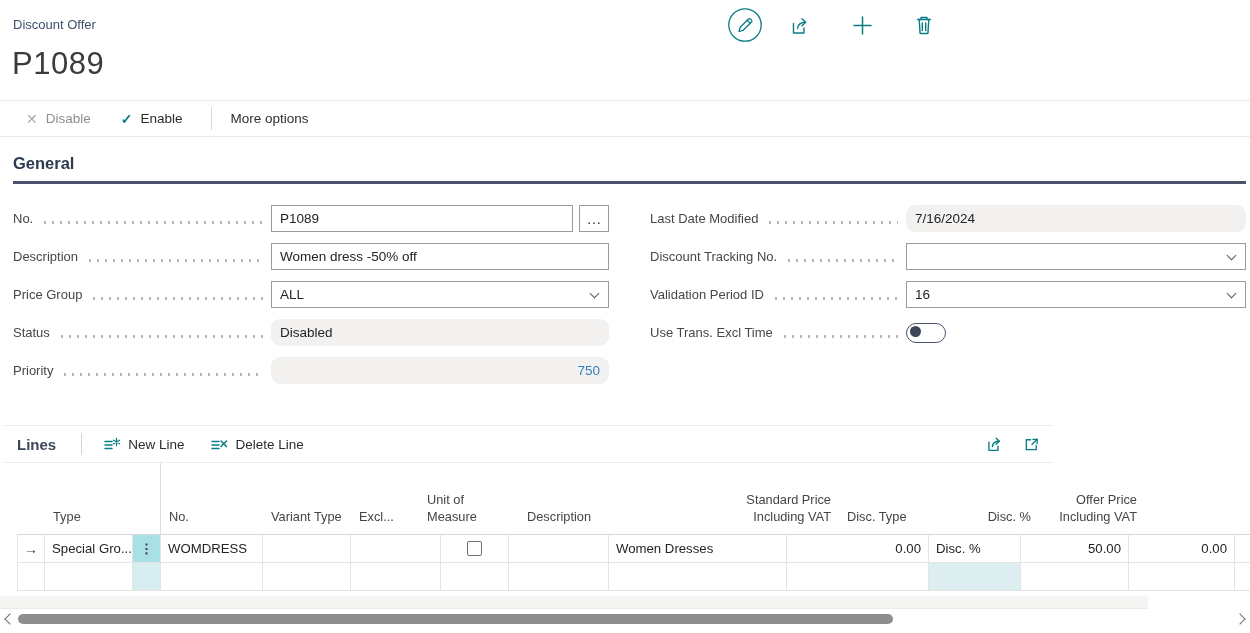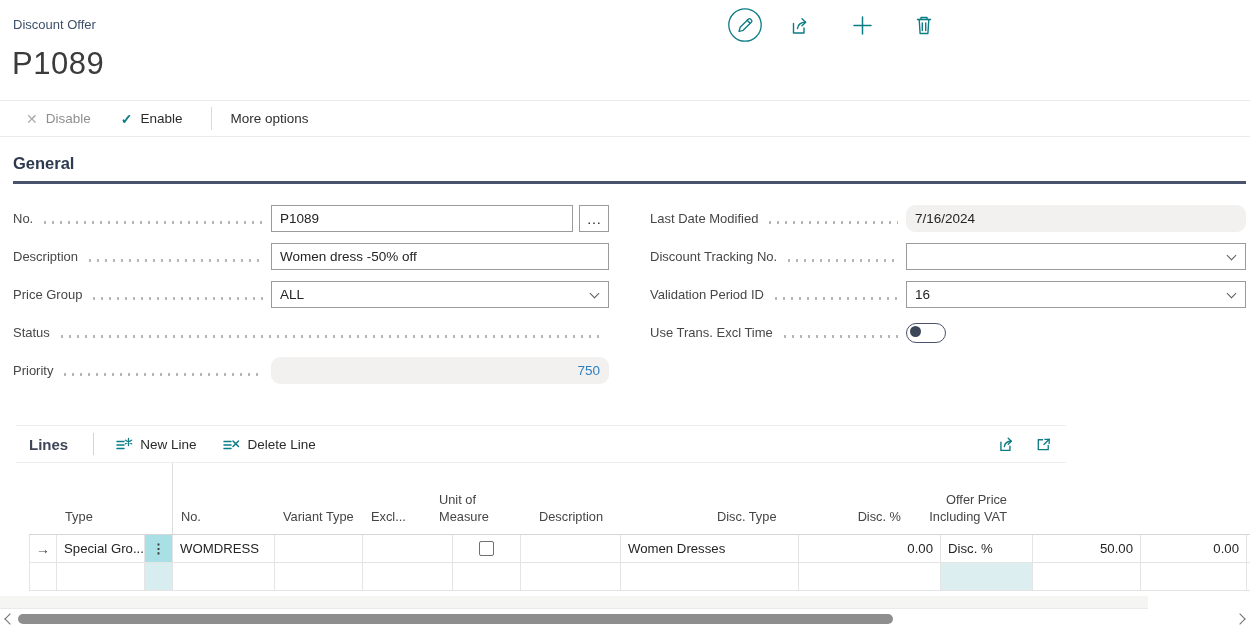--- a/index.html
+++ b/index.html
@@ -41,21 +41,21 @@
   .assist-btn { width:30px; height:27px; margin-left:6px; border:1px solid #9b9b9b; background:#fff; display:flex; align-items:center; justify-content:center; font-size:15px; color:#333; cursor:pointer; flex:none; }
   .no-input { width:302px; flex:none; }
   .combo { position:relative; height:27px; width:100%; border:1px solid #9b9b9b; background:#fff; display:flex; align-items:center; padding:0 26px 0 8px; font-size:13.5px; cursor:pointer; }
   .chev { position:absolute; right:10px; top:8px; width:7px; height:7px; border-right:1.4px solid #5c5c5c; border-bottom:1.4px solid #5c5c5c; transform:rotate(45deg); }
   .readonly { height:27px; width:100%; background:#f2f1f0; display:flex; align-items:center; padding:0 9px; font-size:13.5px; color:#242424;border-radius:9px; }
   .readonly.num { justify-content:flex-end; color:#2e7fbe; }
   .toggle { position:relative; width:40px; height:20px; border:1.6px solid #49536b; border-radius:11px; background:#fff; cursor:pointer; flex:none; }
   .toggle .knob { position:absolute; left:3px; top:2.7px; width:11px; height:11px; border-radius:50%; background:#3c4659; }
 
   
-  .lines { position:absolute; left:16px; top:425px; width:1050px; }
+  .lines { position:absolute; left:4px; top:425px; width:1050px; }
   .lines-bar { height:38px; border-top:1px solid #ededed; border-bottom:1px solid #ededed; display:flex; align-items:center; padding:0 13px; }
   .lines-title { font-size:15px; font-weight:700; color:#3c4757; margin-right:4px; }
   .lb-divider { width:1px; height:22px; background:#d5d5d5; margin:0 21px; }
   .lb-btn { display:flex; align-items:center; gap:7px; font-size:13.5px; color:#2b2b2b; background:none; border:none; cursor:pointer; font-family:inherit; margin-right:26px; }
   .lb-right { margin-left:auto; display:flex; align-items:center; gap:17px; }
   .lb-iconbtn { background:none; border:none; cursor:pointer; width:20px; height:20px; display:flex; align-items:center; justify-content:center; padding:0; }
 
   
   .grid { margin-left:13px; width:1234px; }
   .grow { display:flex; }
@@ -177,20 +177,23 @@
         <span class="f-ctl-l">
           <span class="combo">
             <span>ALL</span>
             <span class="chev"></span>
           </span>
         </span>
       </div>
       <div class="frow">
         <span class="f-label">Status</span>
         <span class="f-leader"></span>
+        <span class="f-ctl-l">
+          <span class="readonly">Disabled</span>
+        </span>
       </div>
       <div class="frow">
         <span class="f-label">Priority</span>
         <span class="f-leader"></span>
         <span class="f-ctl-l">
           <span class="readonly num">750</span>
         </span>
       </div>
     </div>
 
@@ -284,20 +287,21 @@
   <div class="grid">
     <div class="grow ghead">
       <span class="gh c-ind"></span>
       <span class="gh c-type">Type</span>
       <span class="gh c-dots gh-freeze"></span>
       <span class="gh c-no">No.</span>
       <span class="gh c-vt">Variant Type</span>
       <span class="gh c-ex">Excl...</span>
       <span class="gh c-uom">Unit of Measure</span>
       <span class="gh c-desc">Description</span>
+      <span class="gh c-std r">Standard Price Including VAT</span>
       <span class="gh c-dt">Disc. Type</span>
       <span class="gh c-dp r">Disc. %</span>
       <span class="gh c-op r">Offer Price Including VAT</span>
       <span class="gh c-tail"></span>
     </div>
 
     <div class="grow">
       <span class="gc c-ind center first">
           <span class="row-arrow">→</span>
         </span>

